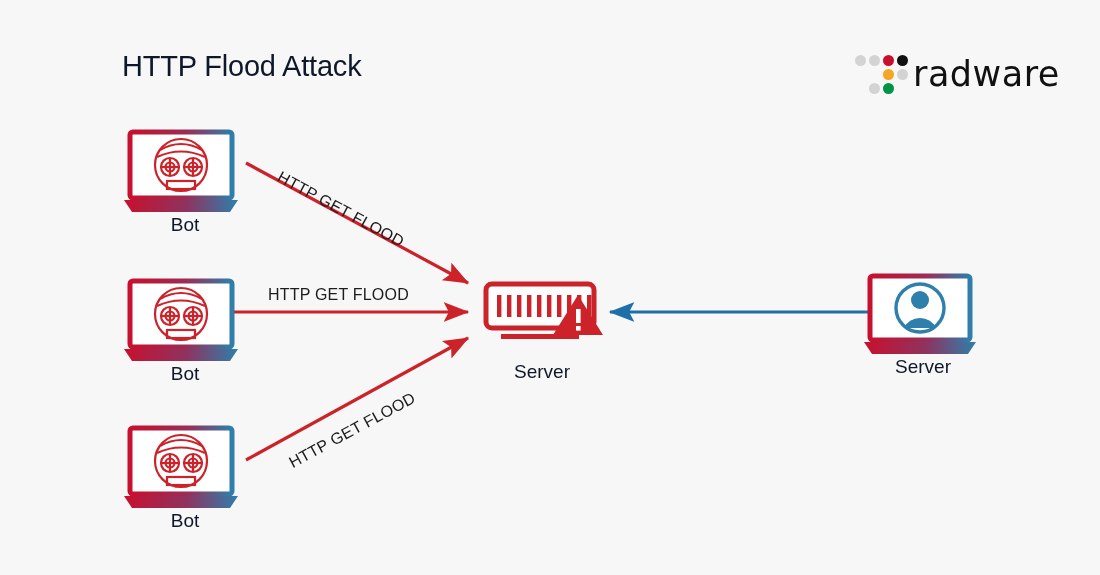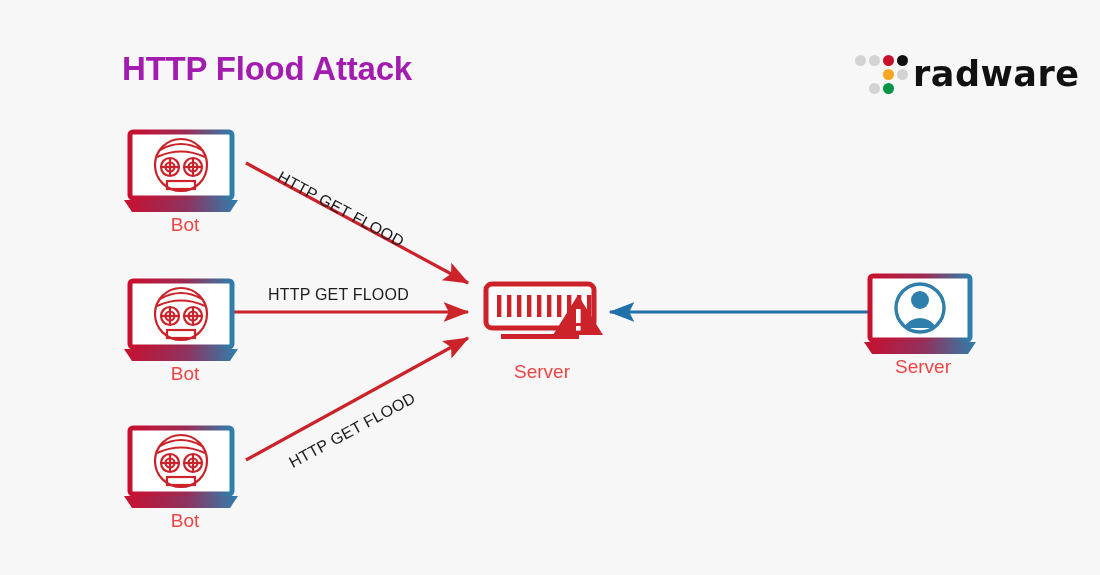--- a/index.html
+++ b/index.html
@@ -16,23 +16,23 @@
   #canvas {
     position: relative;
     width: 1100px;
     height: 575px;
     background: #f7f7f7;
   }
   #title {
     position: absolute;
     left: 122px;
     top: 50px;
-    font-size: 33px;
-    font-weight: bold;
-    color: #a21caf;
+    font-size: 29px;
+    font-weight: normal;
+    color: #0f172a;
     letter-spacing: -0.2px;
     white-space: nowrap;
   }
   
   #logo {
     position: absolute;
     left: 855px;
     top: 48px;
     width: 200px;
     height: 52px;
@@ -50,33 +50,33 @@
     width: 11px;
     height: 11px;
     border-radius: 50%;
   }
   #logo-word {
     font-size: 35px;
     color: #111;
     letter-spacing: 0.5px;
     margin-left: 6px;
     font-family: "DejaVu Sans", sans-serif;
-    font-weight: 700;
+    font-weight: 400;
     line-height: 1;
   }
   
   .node {
     position: absolute;
   }
   .node-label {
     position: absolute;
     width: 100%;
     text-align: center;
     font-size: 19px;
-    color: #ef4444;
+    color: #0f172a;
     white-space: nowrap;
   }
   
   .edge-label {
     position: absolute;
     font-size: 16px;
     color: #1d1d1d;
     white-space: nowrap;
     letter-spacing: 0.2px;
   }

